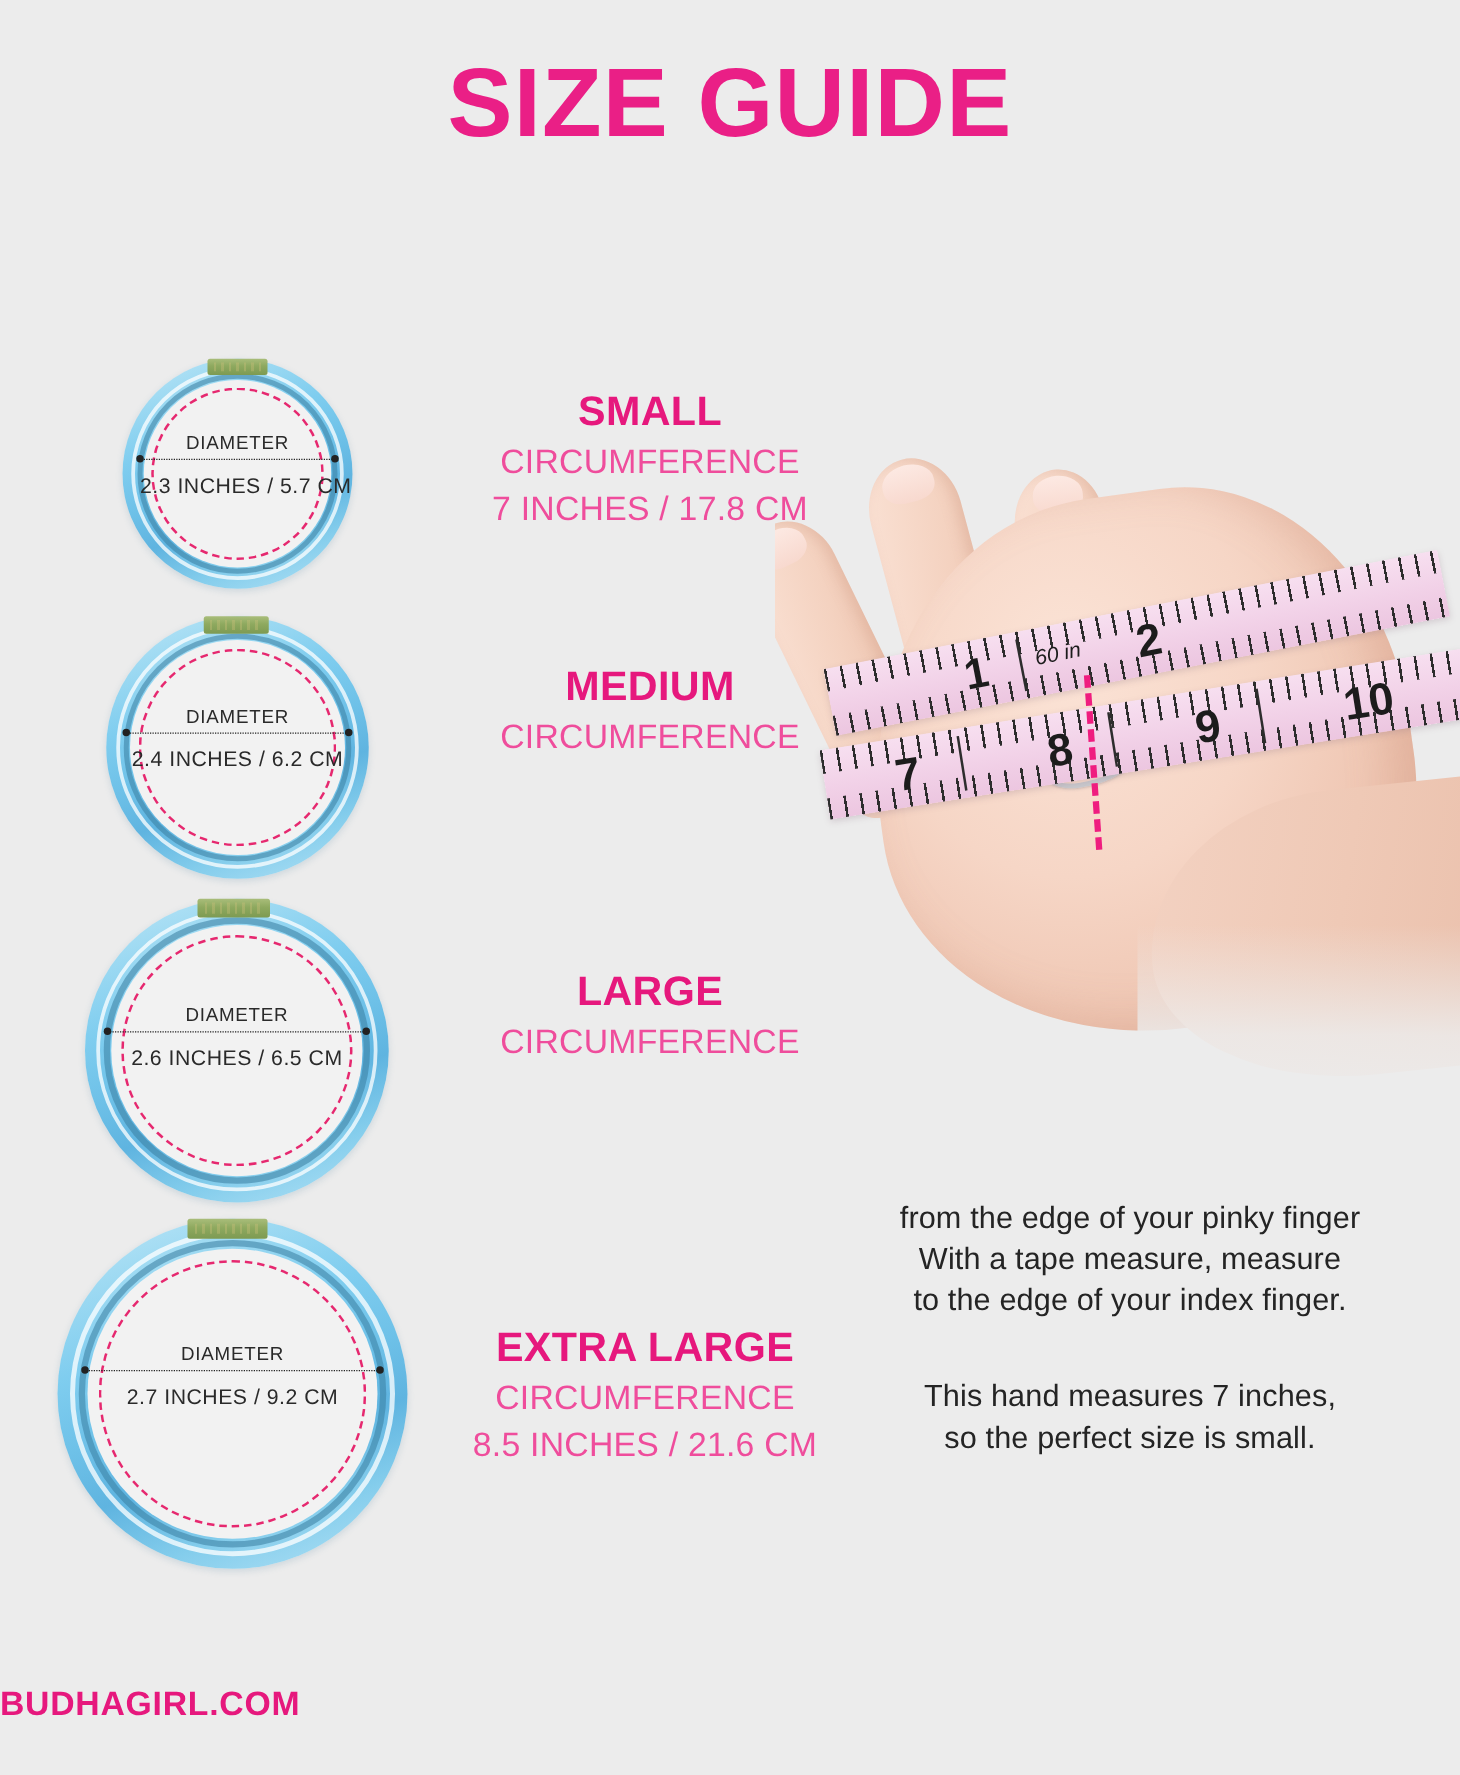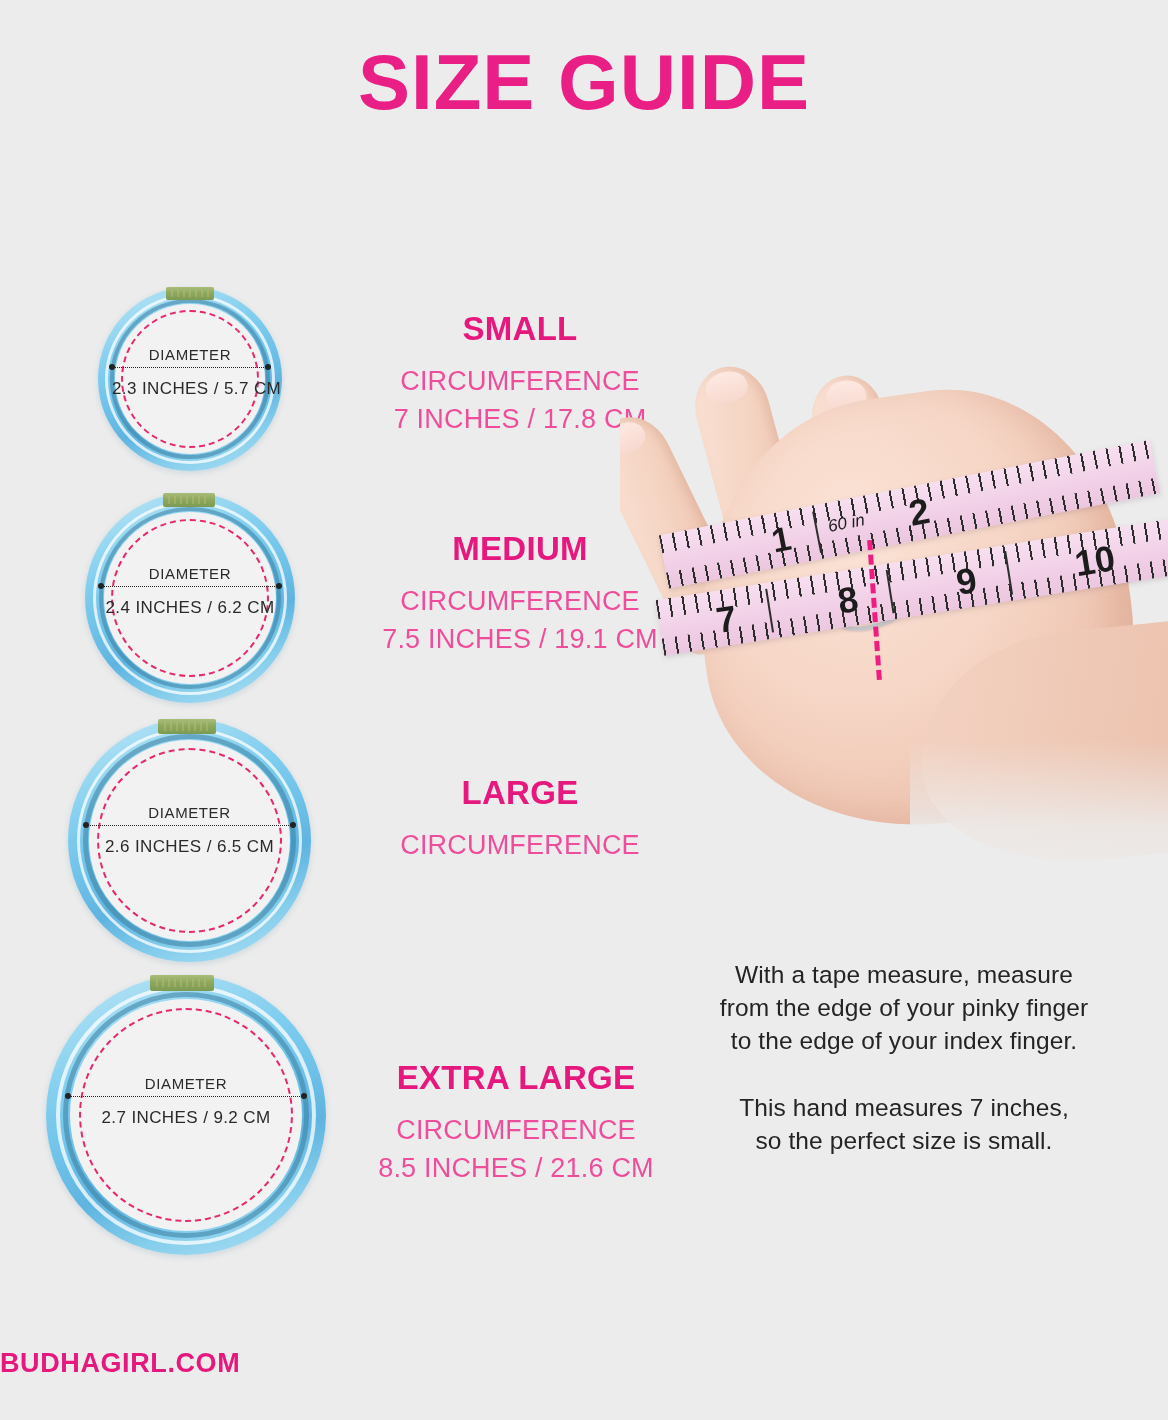--- a/index.html
+++ b/index.html
@@ -165,21 +165,21 @@
     color: #e6187d;
     letter-spacing: 0.3px;
     line-height: 1.1;
   }
   .size-circ-label {
     font-size: 27px;
     font-weight: 400;
     color: #ef4d9c;
     letter-spacing: 0.2px;
     line-height: 1.25;
-    margin-top: 18px;
+    margin-top: 6px;
   }
   .size-circ-value {
     font-size: 27px;
     font-weight: 400;
     color: #ef4d9c;
     letter-spacing: 0.2px;
     line-height: 1.25;
     margin-top: 4px;
   }
 
@@ -284,21 +284,21 @@
     position: absolute;
     left: 684px;
     top: 958px;
     width: 440px;
     text-align: center;
     color: #242424;
     font-size: 24.5px;
     line-height: 1.35;
     letter-spacing: 0.1px;
   }
-  .instructions .para2 { margin-top: 34px; }
+  .instructions .para2 { margin-top: 44px; }
 
   
   .footer {
     position: absolute;
     left: 0;
     top: 1348px;
     width: 1168px;
     font-size: 27px;
     font-weight: bold;
     color: #e6187d;
@@ -351,21 +351,20 @@
         <div class="bar"></div>
         <div class="dot-l"></div>
         <div class="dot-r"></div>
       </div>
       <div class="dim-value">2.4 INCHES / 6.2 CM</div>
     </div>
   </div>
   <div class="size-block" style="left:285px; top:38px;">
     <div class="size-name">MEDIUM</div>
     <div class="size-circ-label">CIRCUMFERENCE</div>
-    <div class="size-circ-value">7.5 INCHES / 19.1 CM</div>
   </div>
 </div>
 
 <div class="bangle-row" style="left:68px; top:719px;">
   <div class="bangle" style="width:243px;height:243px;">
     <div class="ring-outer"></div>
     <div class="ring-highlight" style="inset:9px; border-width:3px;"></div>
     <div class="ring-inner-shade" style="inset:15px; border-width:5px;"></div>
     <div class="ring-hole" style="inset:21px;"></div>
     <div class="dashed-circle" style="inset:29px; border-width:2px;"></div>
@@ -451,20 +450,20 @@
     <span class="tape-num" style="left:168px; top:14px; font-size:17px; font-style:italic; font-weight:normal;">60 in</span>
     <span class="tape-num" style="left:250px; top:6px; font-size:36px;">2</span>
   </div>
 
   <div class="marker-dash" style="left:252px; top:240px; height:140px; transform:rotate(-4deg);"></div>
 
   <div class="wrist-fade"></div>
 </div>
 
 <div class="instructions">
+  <div>from the edge of your pinky finger</div>
   <div>With a tape measure, measure</div>
-  <div>from the edge of your pinky finger</div>
   <div>to the edge of your index finger.</div>
   <div class="para2">This hand measures 7 inches,</div>
   <div>so the perfect size is small.</div>
 </div>
 
 <div class="footer">BUDHAGIRL.COM</div>
 
 </body></html>

